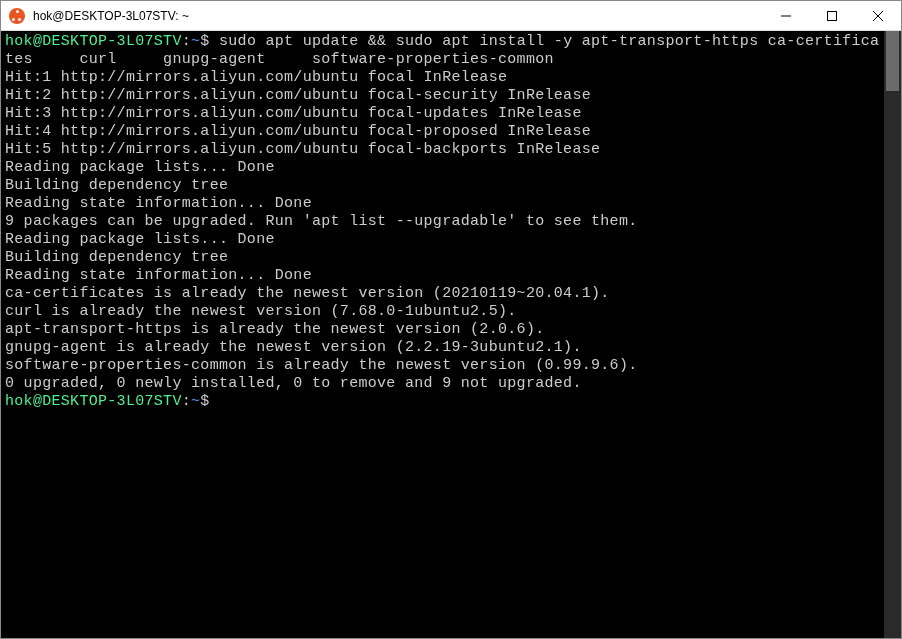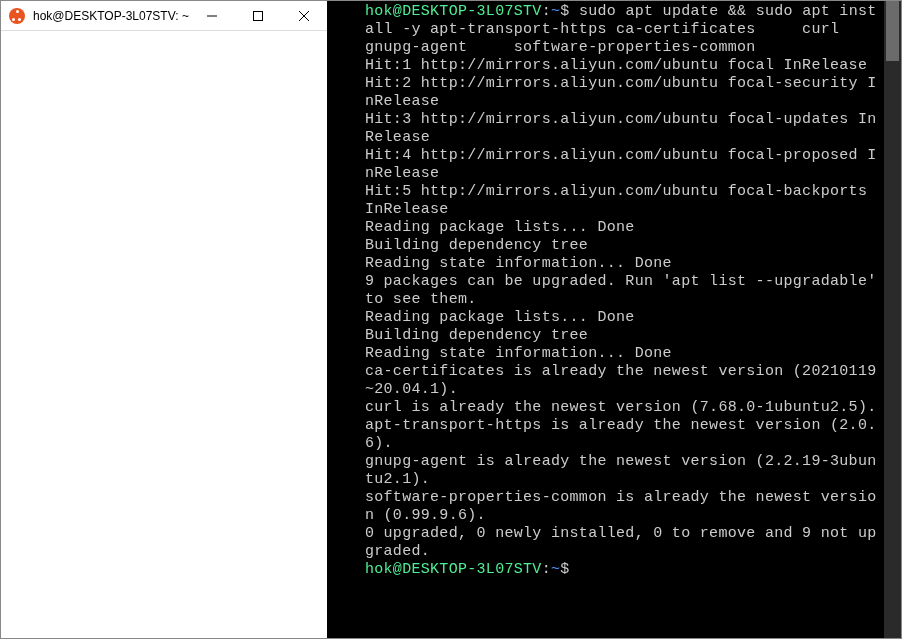--- a/index.html
+++ b/index.html
@@ -13,21 +13,21 @@
       width: 902px;
       height: 639px;
       overflow: hidden;
     }
     .window {
       width: 902px;
       height: 639px;
       background: #ffffff;
       border: 1px solid #888;
       display: flex;
-      flex-direction: row;
+      flex-direction: column;
     }
     .titlebar {
       height: 30px;
       background: #ffffff;
       display: flex;
       align-items: center;
       border-bottom: 1px solid #ddd;
       flex-shrink: 0;
     }
     .app-icon {
@@ -84,21 +84,20 @@
     .win-btn svg {
       width: 10px;
       height: 10px;
     }
     .terminal-area {
       flex: 1;
       background: #000000;
       display: flex;
       position: relative;
       overflow: hidden;
-      padding-left: 34px;
     }
     .terminal {
       flex: 1;
       padding: 2px 4px;
       font-family: "Consolas", "Courier New", monospace;
       font-size: 15px;
       line-height: 18px;
       color: #cccccc;
       white-space: pre-wrap;
       word-break: break-all;

